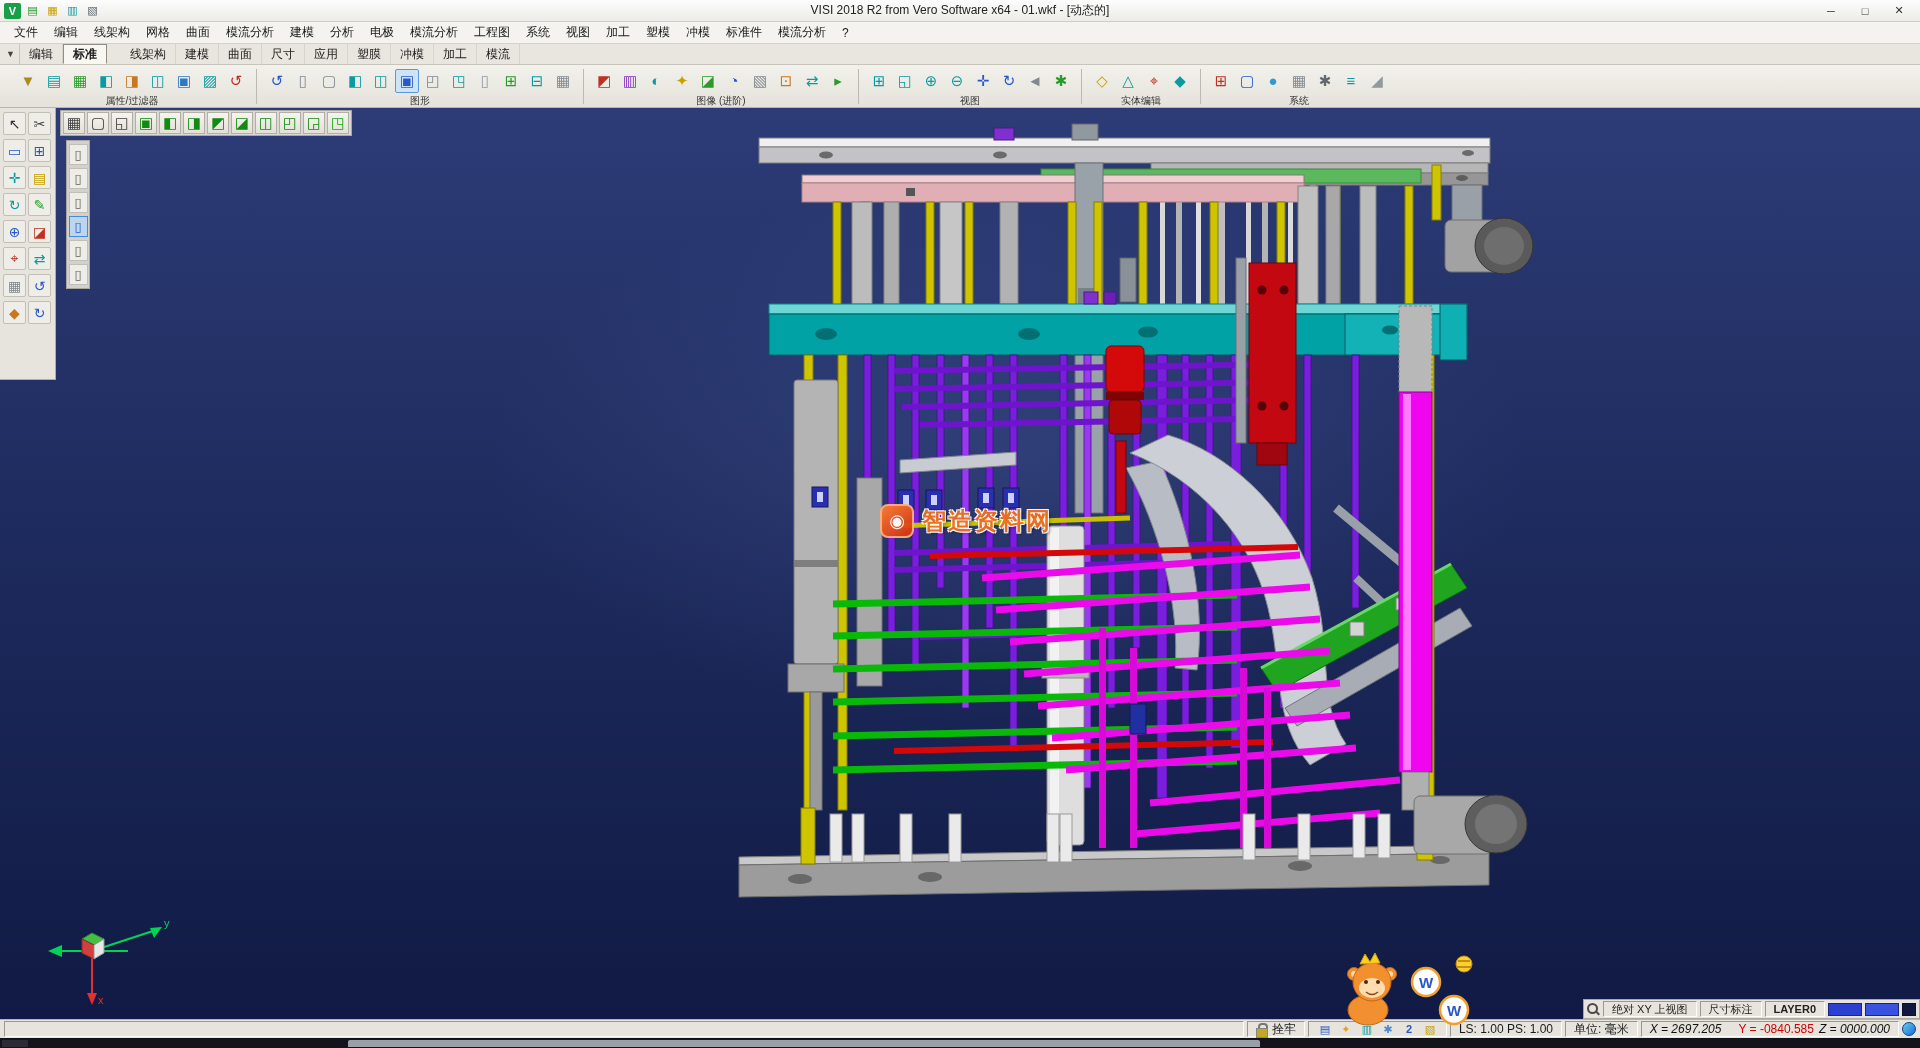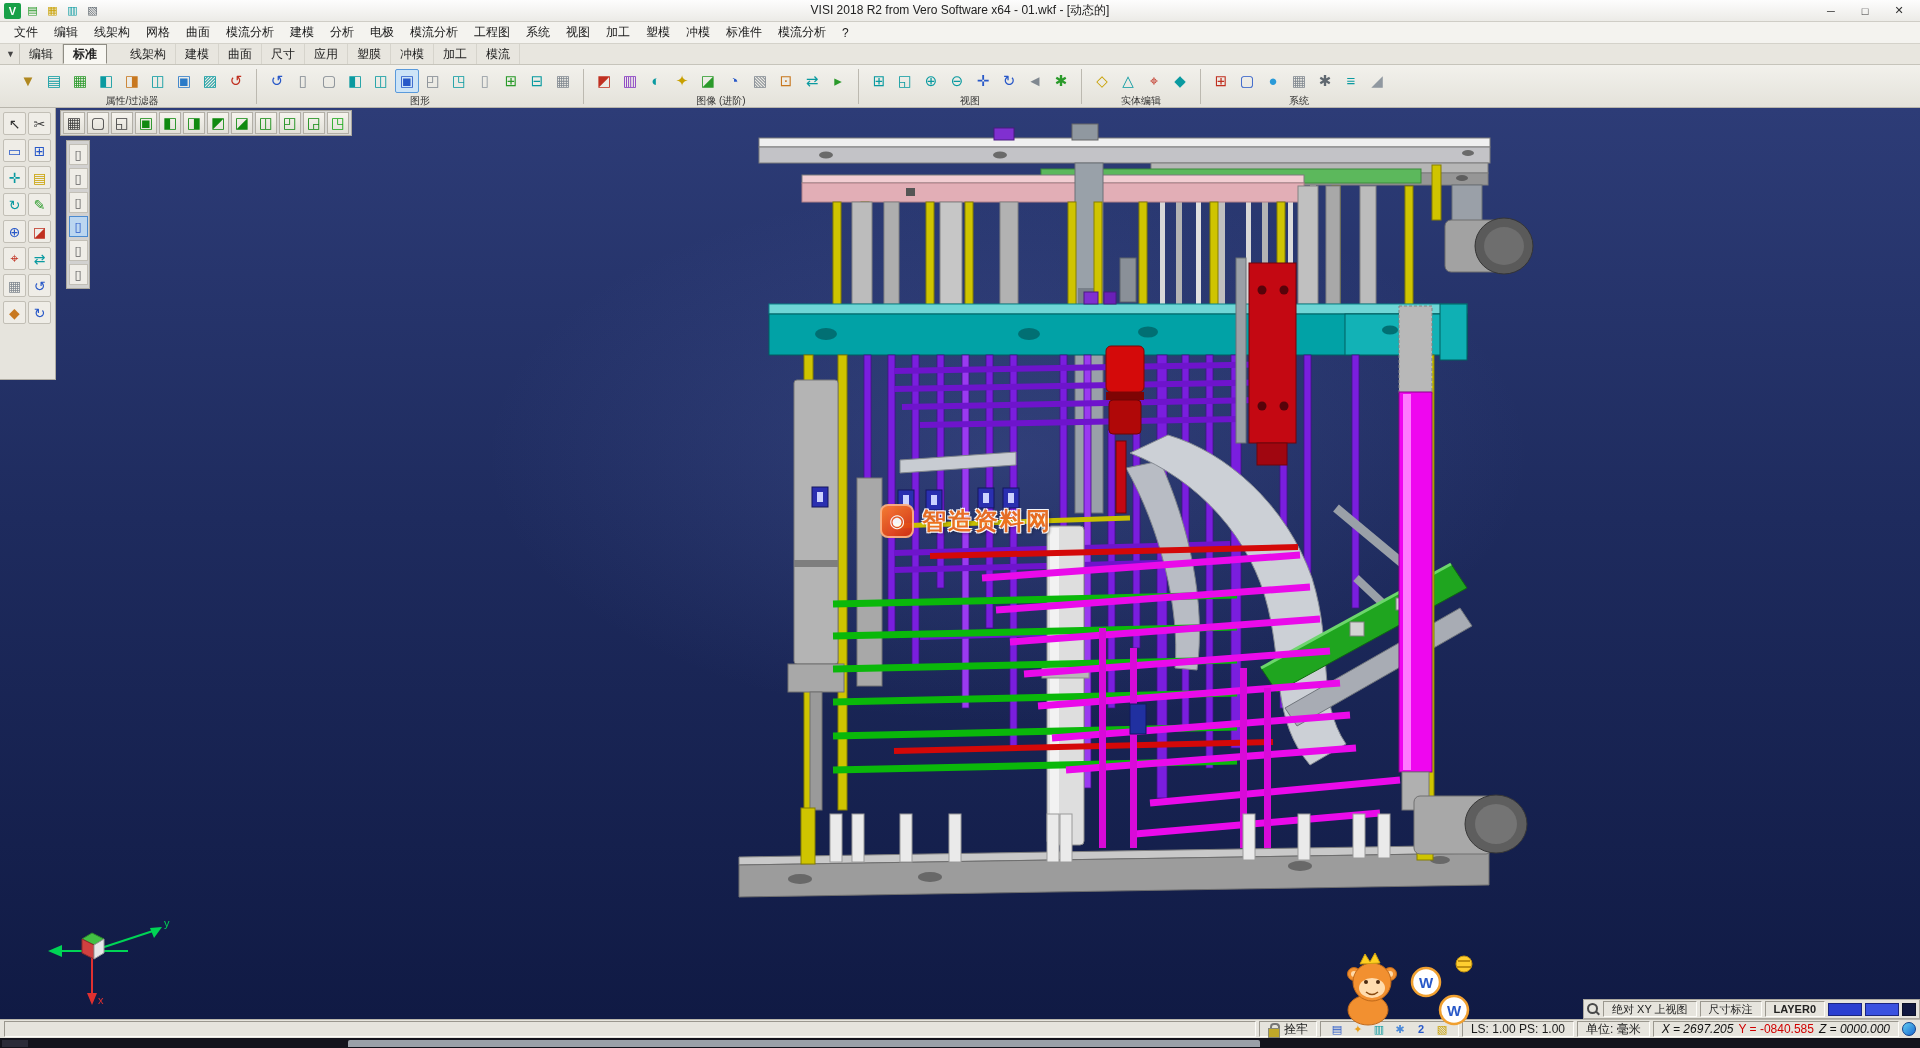--- a/index.html
+++ b/index.html
@@ -87,21 +87,21 @@
   .seg { height:16px; display:flex; align-items:center; gap:4px; padding:0 8px; font-size:11px; color:#222;
     border:1px solid; border-color:#9a978e #fdfcf8 #fdfcf8 #9a978e; white-space:nowrap; }
   .statusrow2 { height:19px; background:#e6e4dd; border-top:1px solid #b8b5ac;
     display:flex; align-items:center; gap:3px; padding:0 4px; }
   .seg2 { height:16px; display:flex; align-items:center; gap:5px; padding:0 8px; font-size:12px; color:#1a1a1a;
     border:1px solid; border-color:#9a978e #fdfcf8 #fdfcf8 #9a978e; white-space:nowrap; }
   .seg2.fill { flex:1; }
   .sbi { width:16px; height:15px; display:flex; align-items:center; justify-content:center;
     font-size:11px; font-weight:bold; color:var(--c,#555); }
   .coord-x,.coord-z { color:#111;font-style:italic; }
-  .coord-y { color:#d00000; }
+  .coord-y { color:#d00000;margin-left:12px; }
   .swatch { width:34px; height:13px; background:#2b3fd0; border:1px solid #1a2580; }
   .swatch.alt { background:#3a52e0; }
   .swatch-sm { width:14px; height:13px; background:#101840; border:1px solid #0a1028; }
   .magnifier { position:relative; width:13px; height:13px; }
   .magnifier::before { content:""; position:absolute; left:0; top:0; width:7px; height:7px;
     border:2px solid #4a4a4a; border-radius:50%; }
   .magnifier::after { content:""; position:absolute; left:8px; top:9px; width:5px; height:2px;
     background:#4a4a4a; transform:rotate(45deg); }
   .lock-icon { position:relative; width:11px; height:13px; }
   .lock-icon::before { content:""; position:absolute; left:2px; top:0; width:6px; height:6px;

